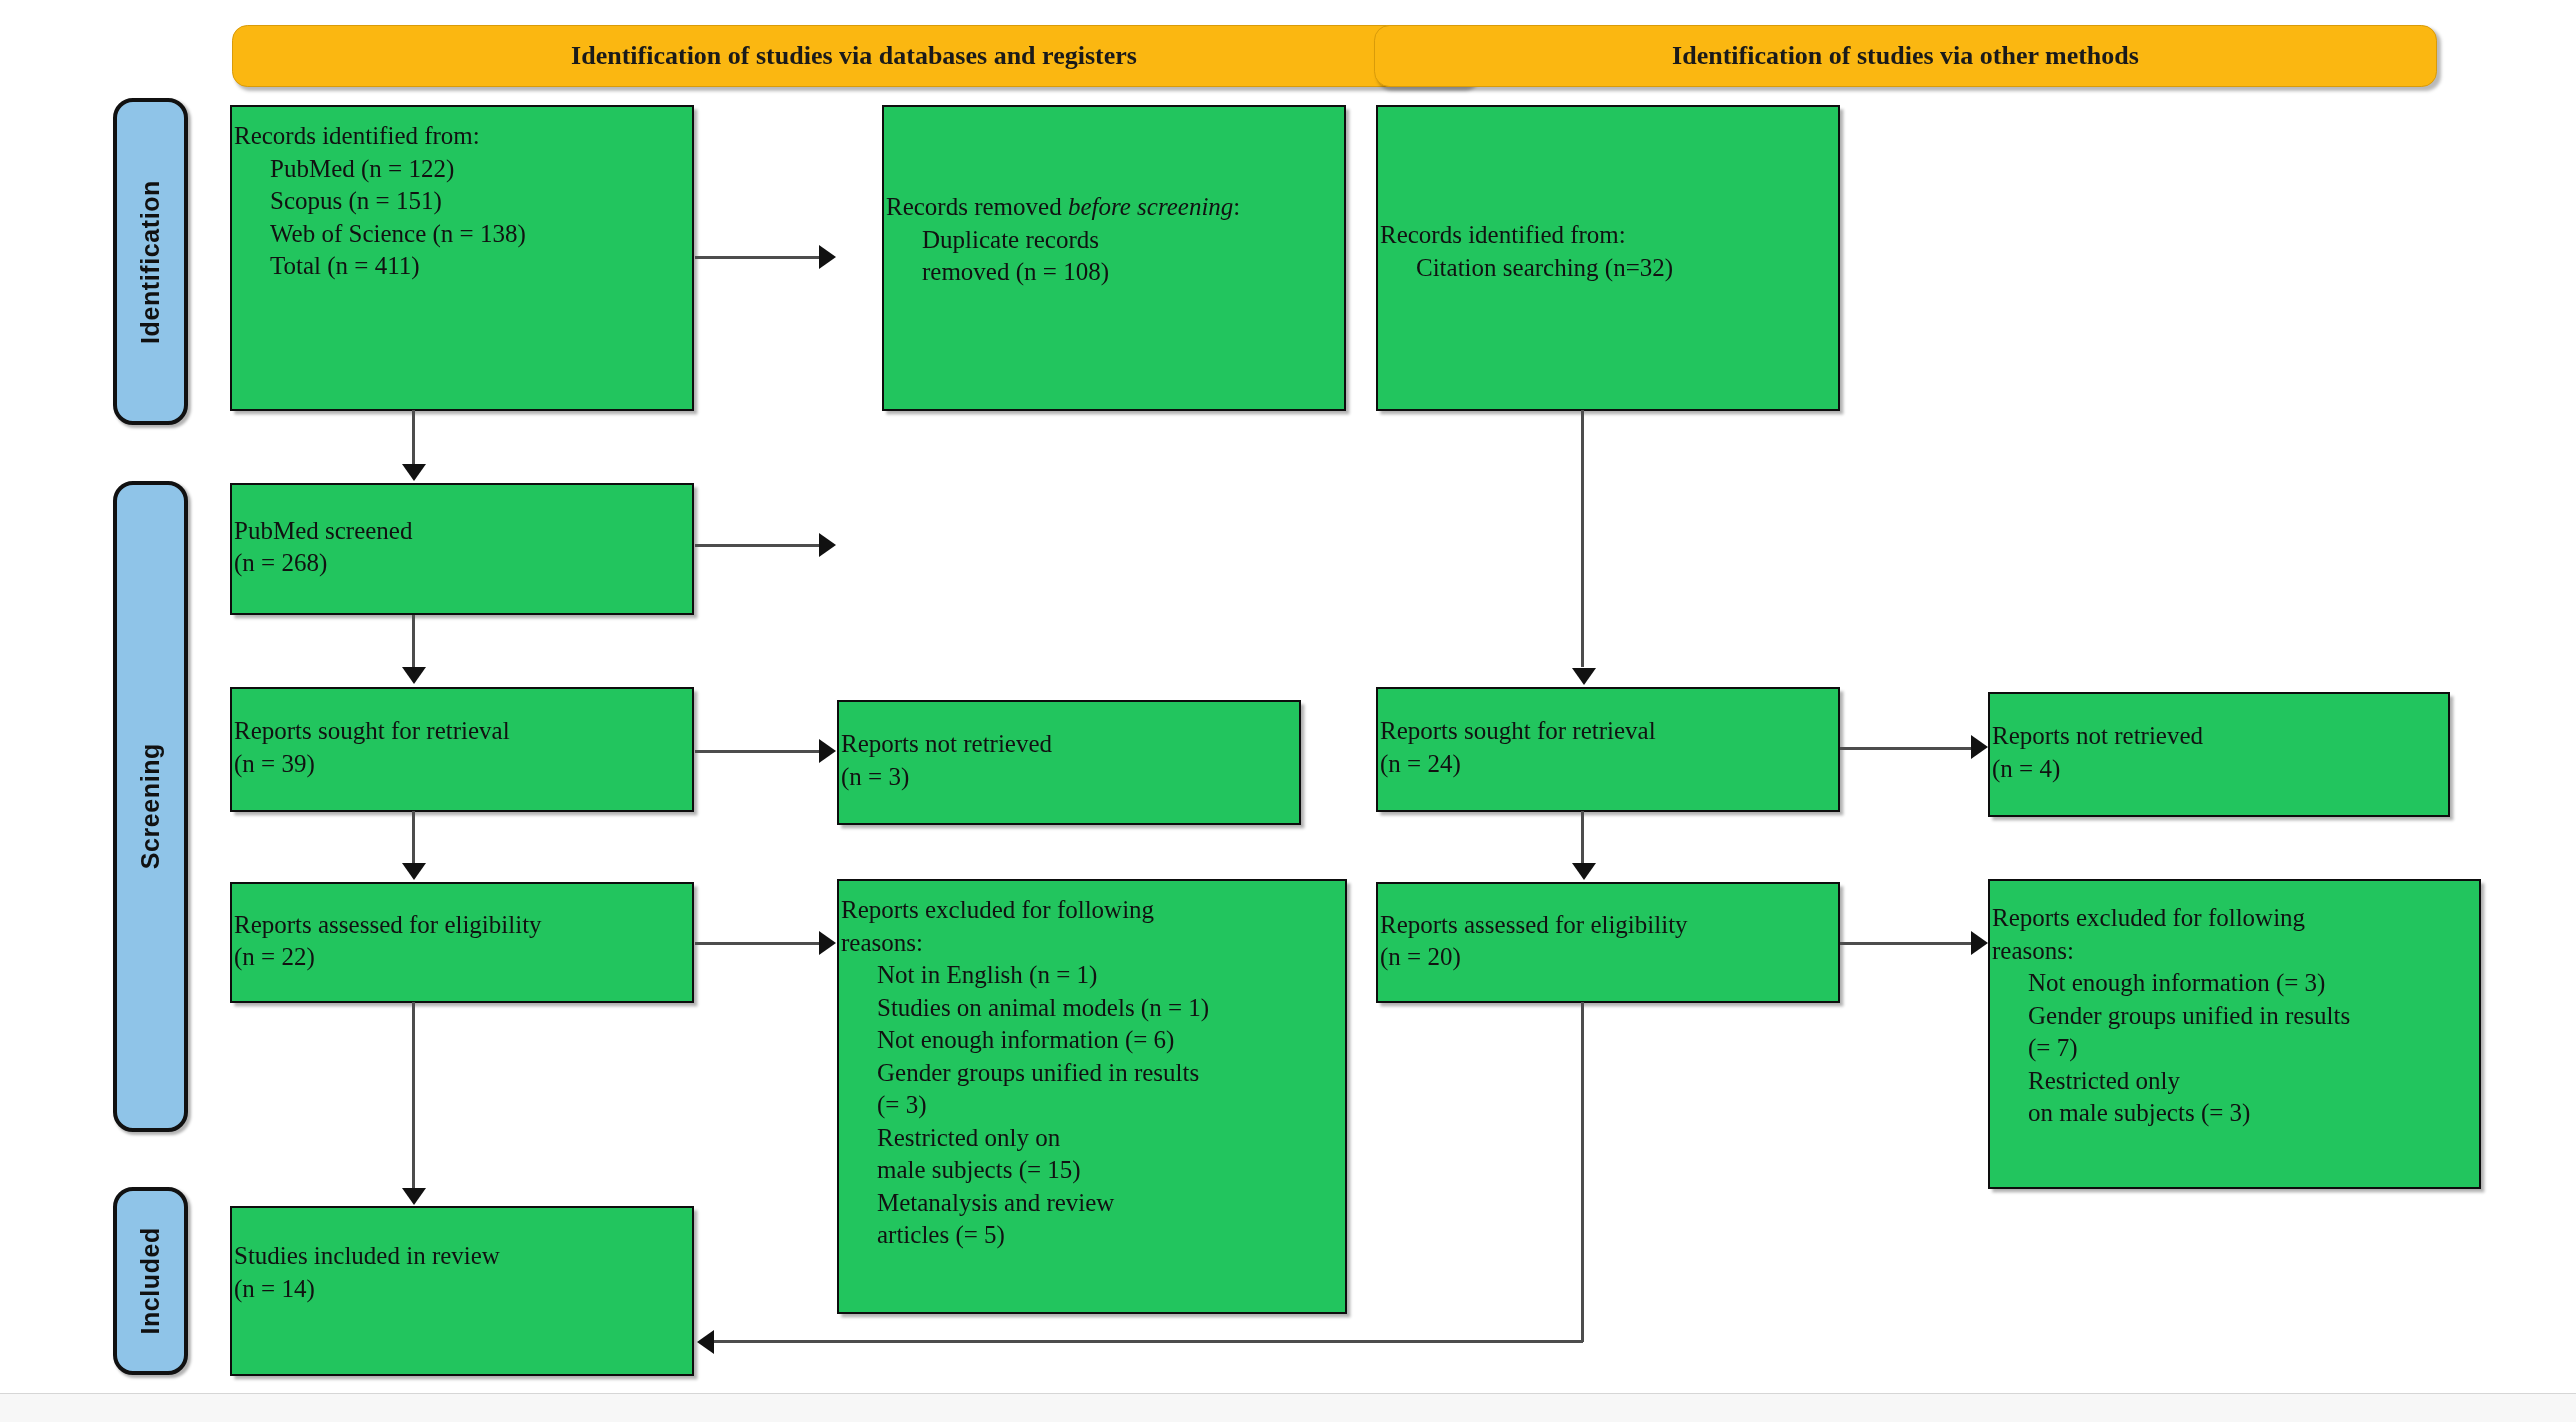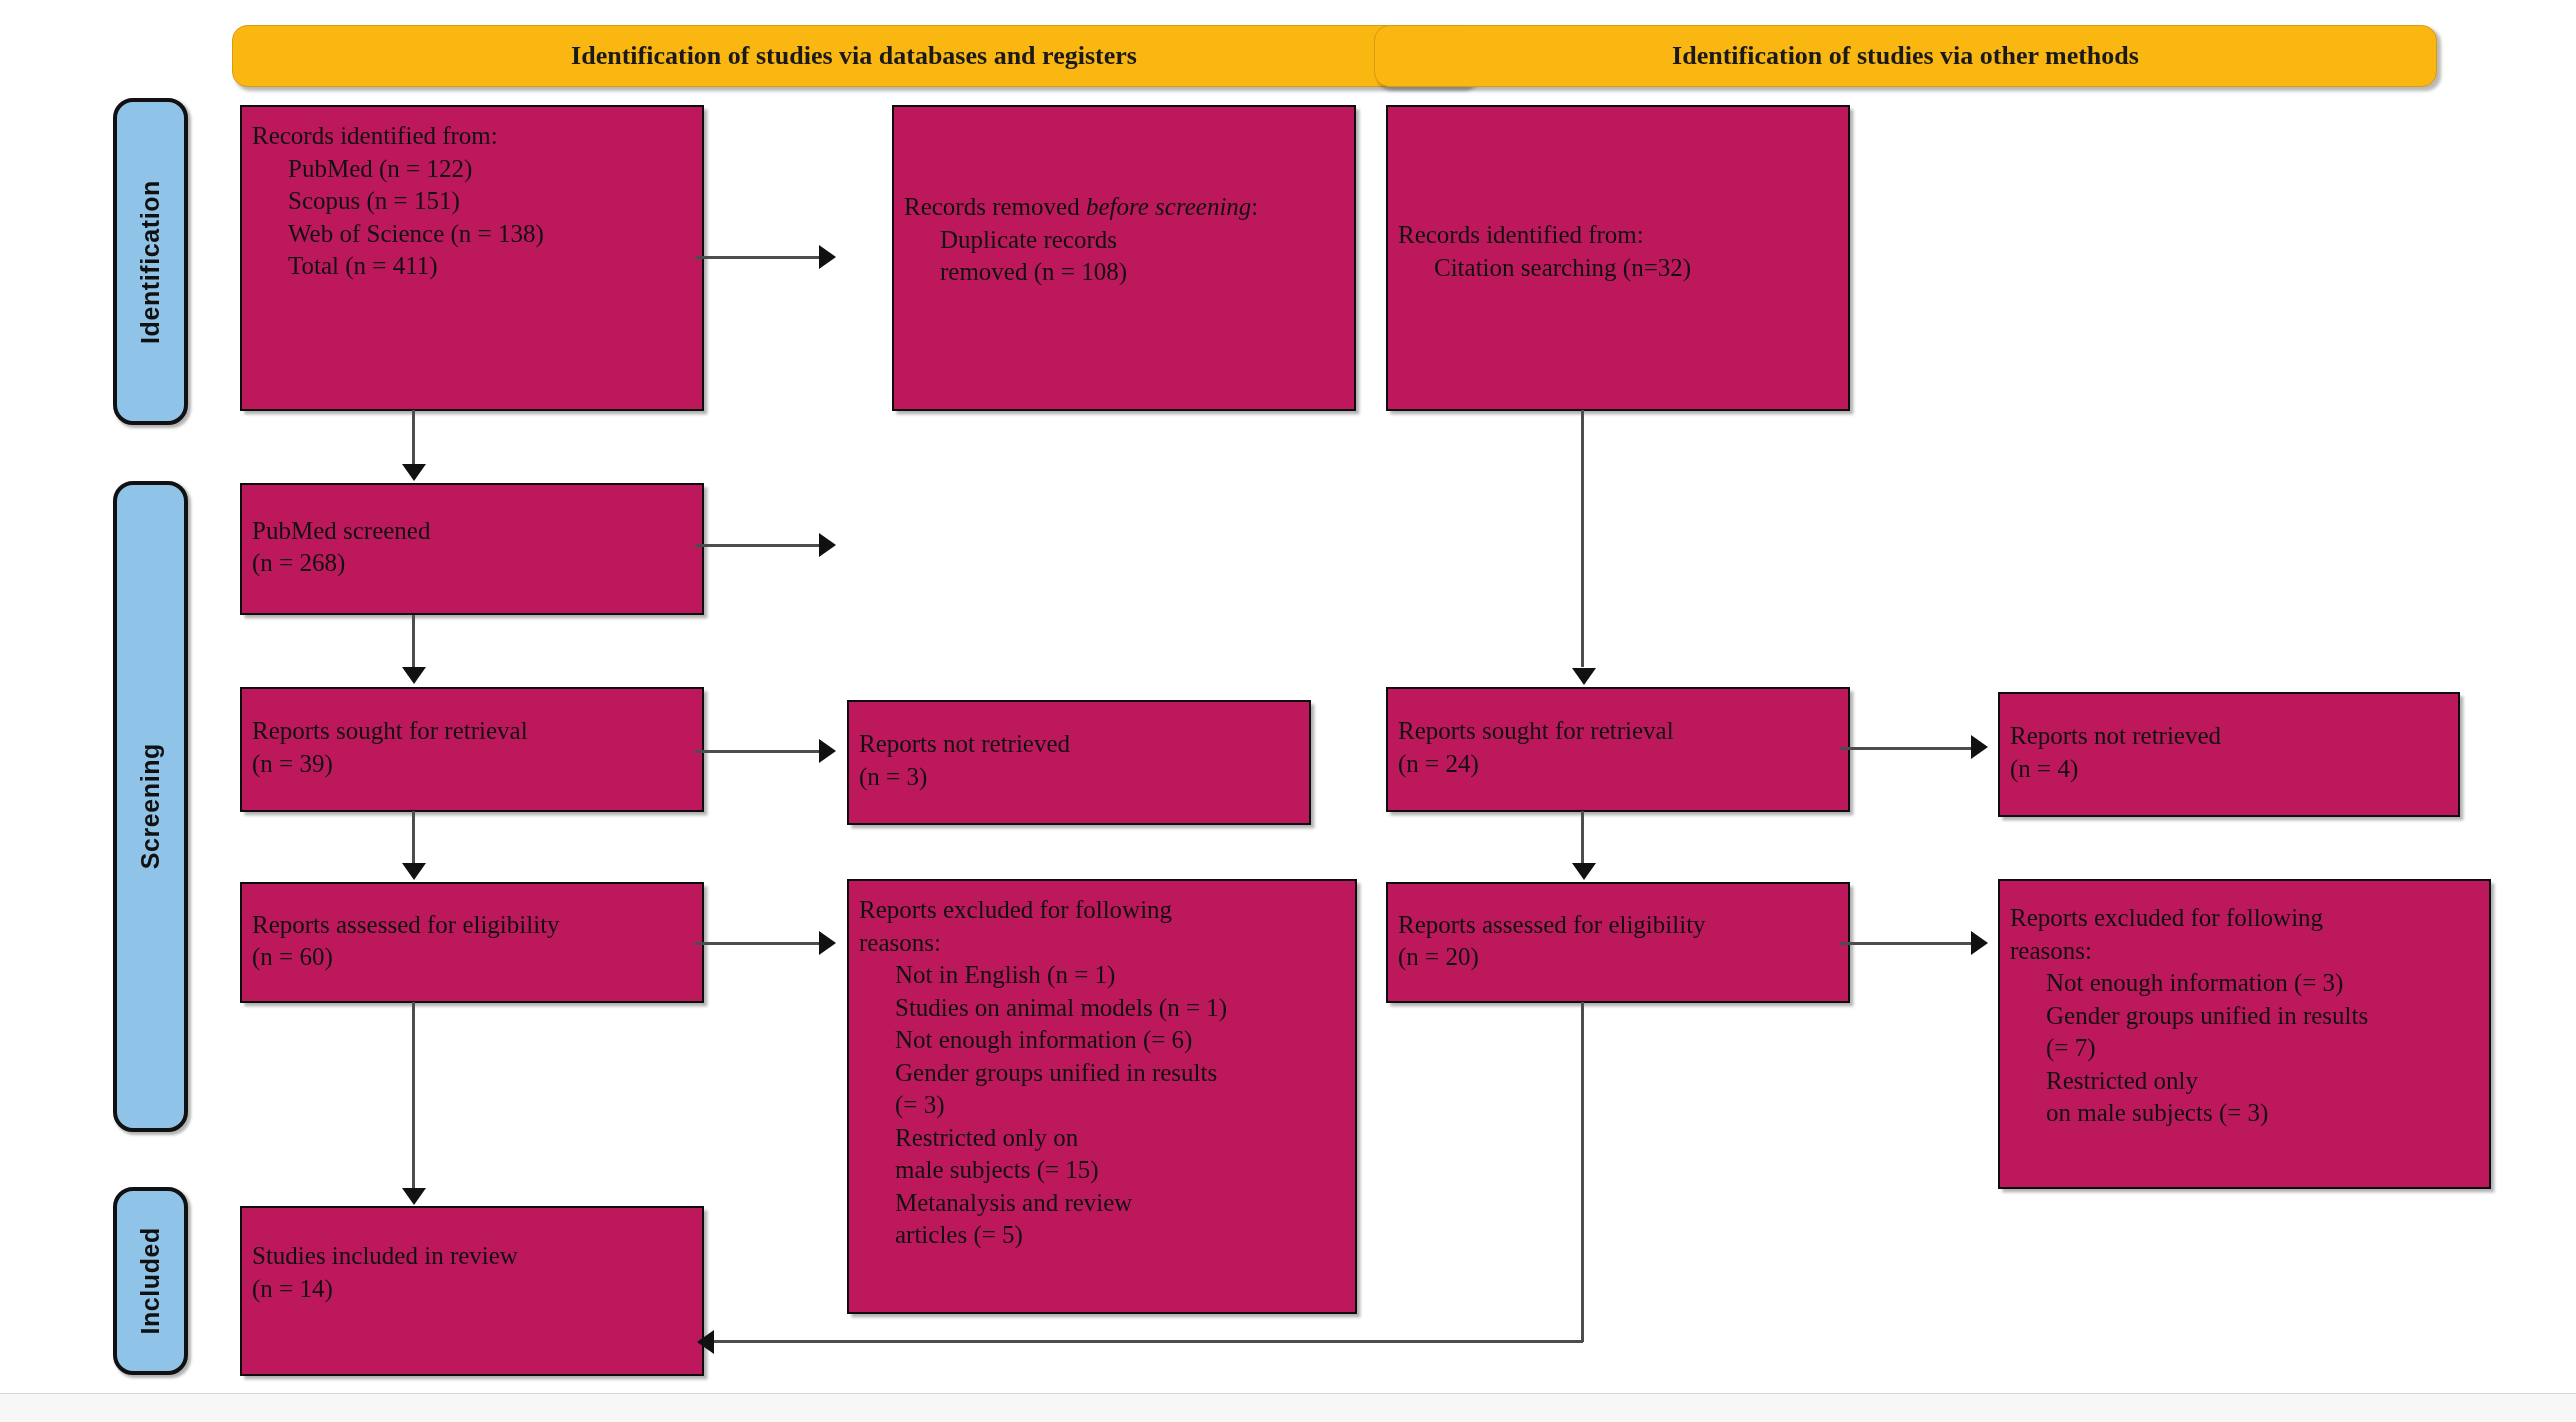--- a/index.html
+++ b/index.html
@@ -57,25 +57,24 @@
     font-family: "Liberation Serif", "DejaVu Serif", serif;
     font-weight: bold;
     font-size: 26px;
     color: #1a1a1a;
     white-space: nowrap;
   }
 
   
   .node {
     position: absolute;
-    background: #be185d;
+    background: #22c55e;
     border: 2.9px solid #0d0d0d;
     box-shadow: 4.1px 4.1px 2.9px rgba(0,0,0,0.30);
-    padding: 13px 10px;
-    margin-left: 10px;
+    padding: 13px 2px;
   }
   .node .lines {
     font-size: 25px;
     line-height: 1.30;
     color: #111111;
   }
   .node .lines div { white-space: pre; }
   .node .lines .ind { padding-left: 36px; }
   .node .lines i { font-style: italic; }
 
@@ -201,21 +200,21 @@
 
   <div class="hline" style="left:695px; top:750px; width:125px;"></div>
   <div class="arrow-right" style="left:819px; top:739px;"></div>
 
   <div class="vline" style="left:412px; top:811px; height:52px;"></div>
   <div class="arrow-down" style="left:402px; top:863px;"></div>
 
   <div class="node" style="left:230px; top:882px; width:464px; height:121px;">
     <div class="lines" style="padding-top:11.8px;">
       <div>Reports assessed for eligibility</div>
-      <div>(n = 60)</div>
+      <div>(n = 22)</div>
     </div>
   </div>
 
   <div class="node" style="left:837px; top:879px; width:510px; height:435px;">
     <div class="lines">
       <div>Reports excluded for following</div>
       <div>reasons:</div>
       <div class="ind">Not in English (n = 1)</div>
       <div class="ind">Studies on animal models (n = 1)</div>
       <div class="ind">Not enough information (= 6)</div>

